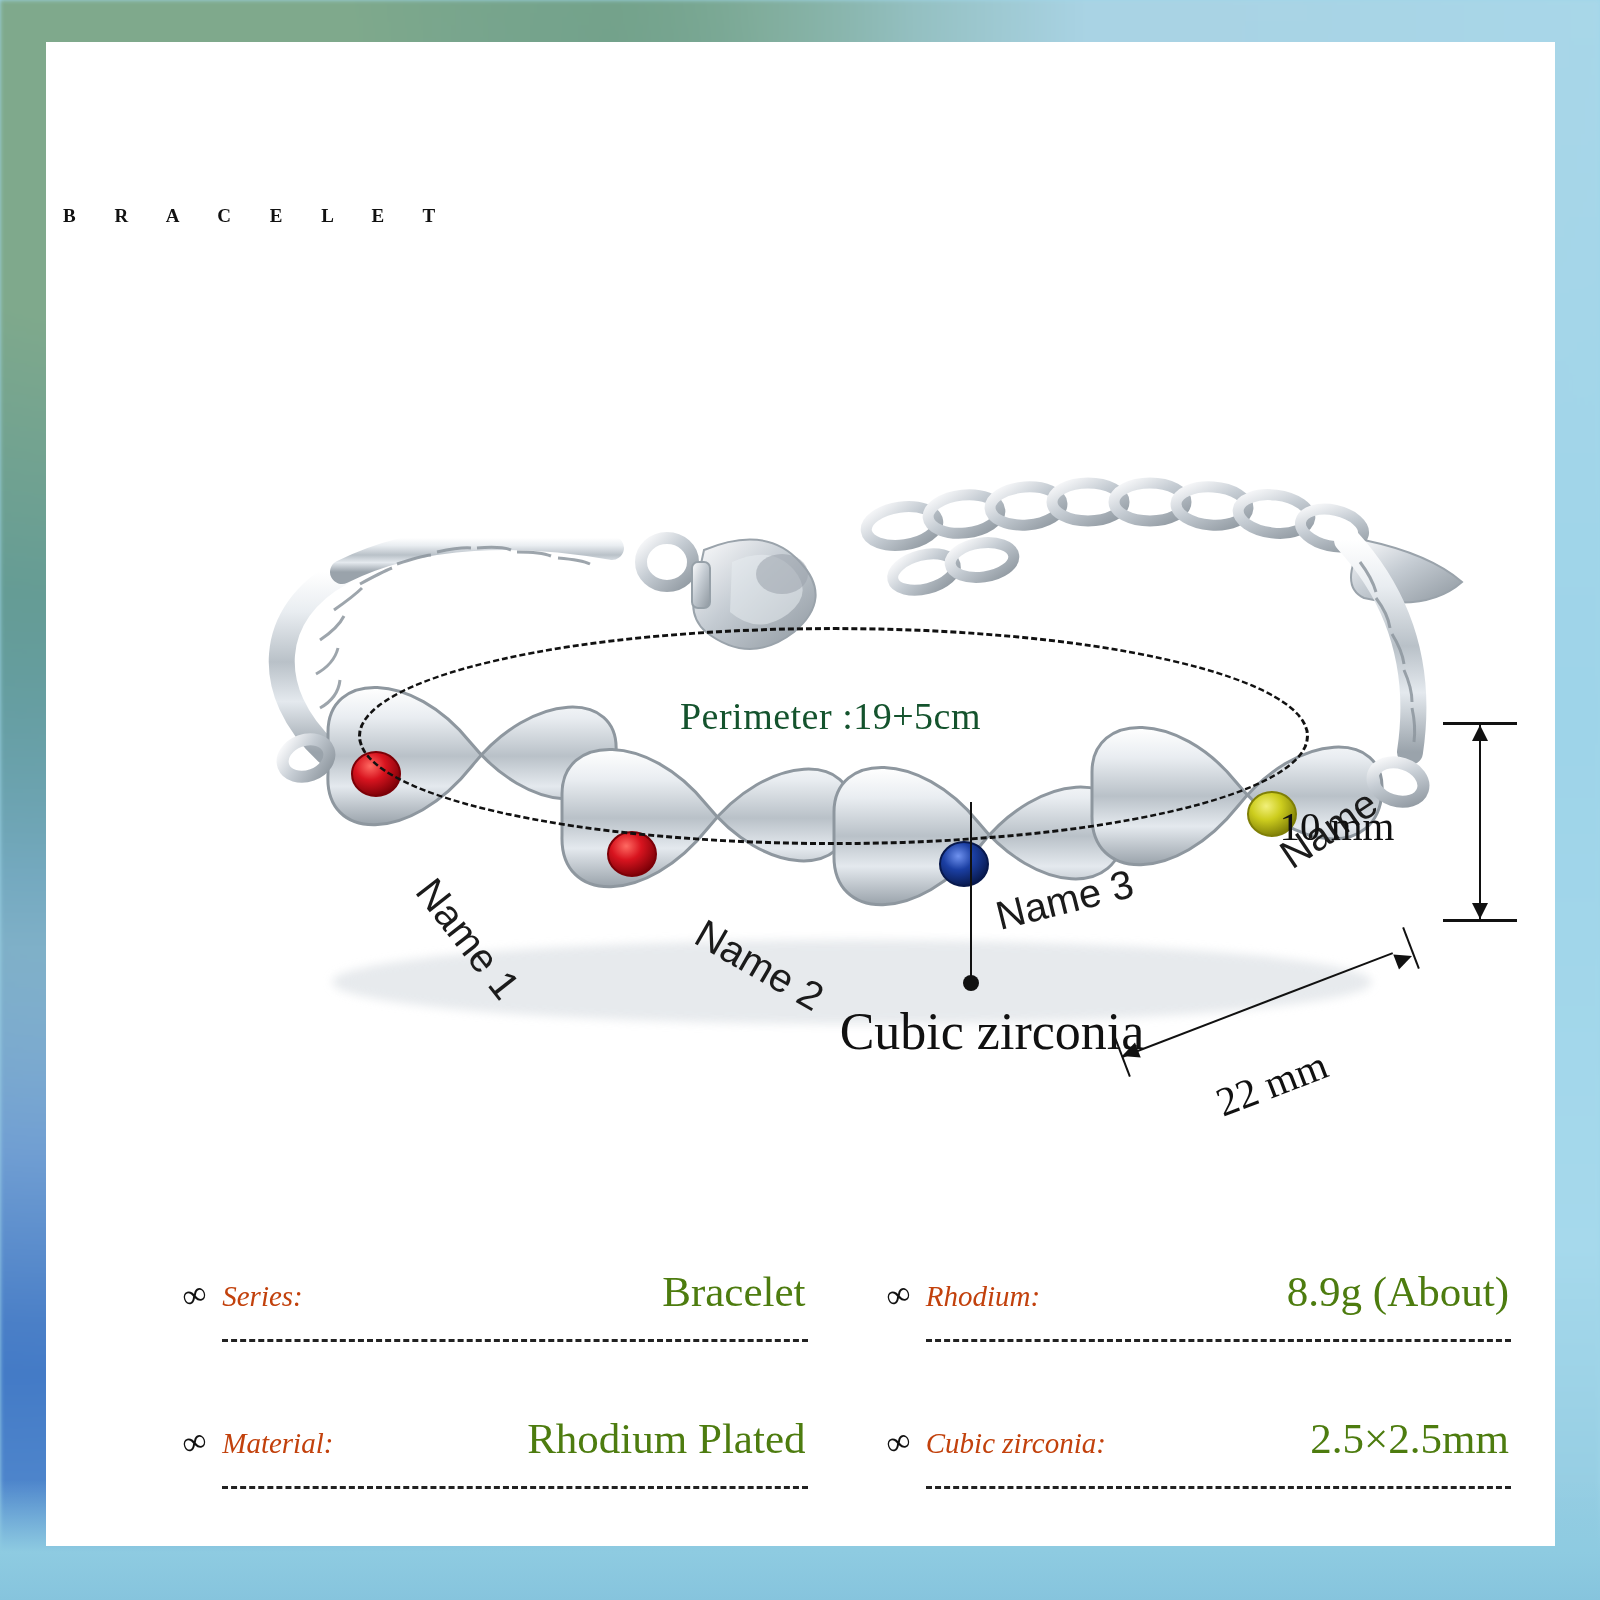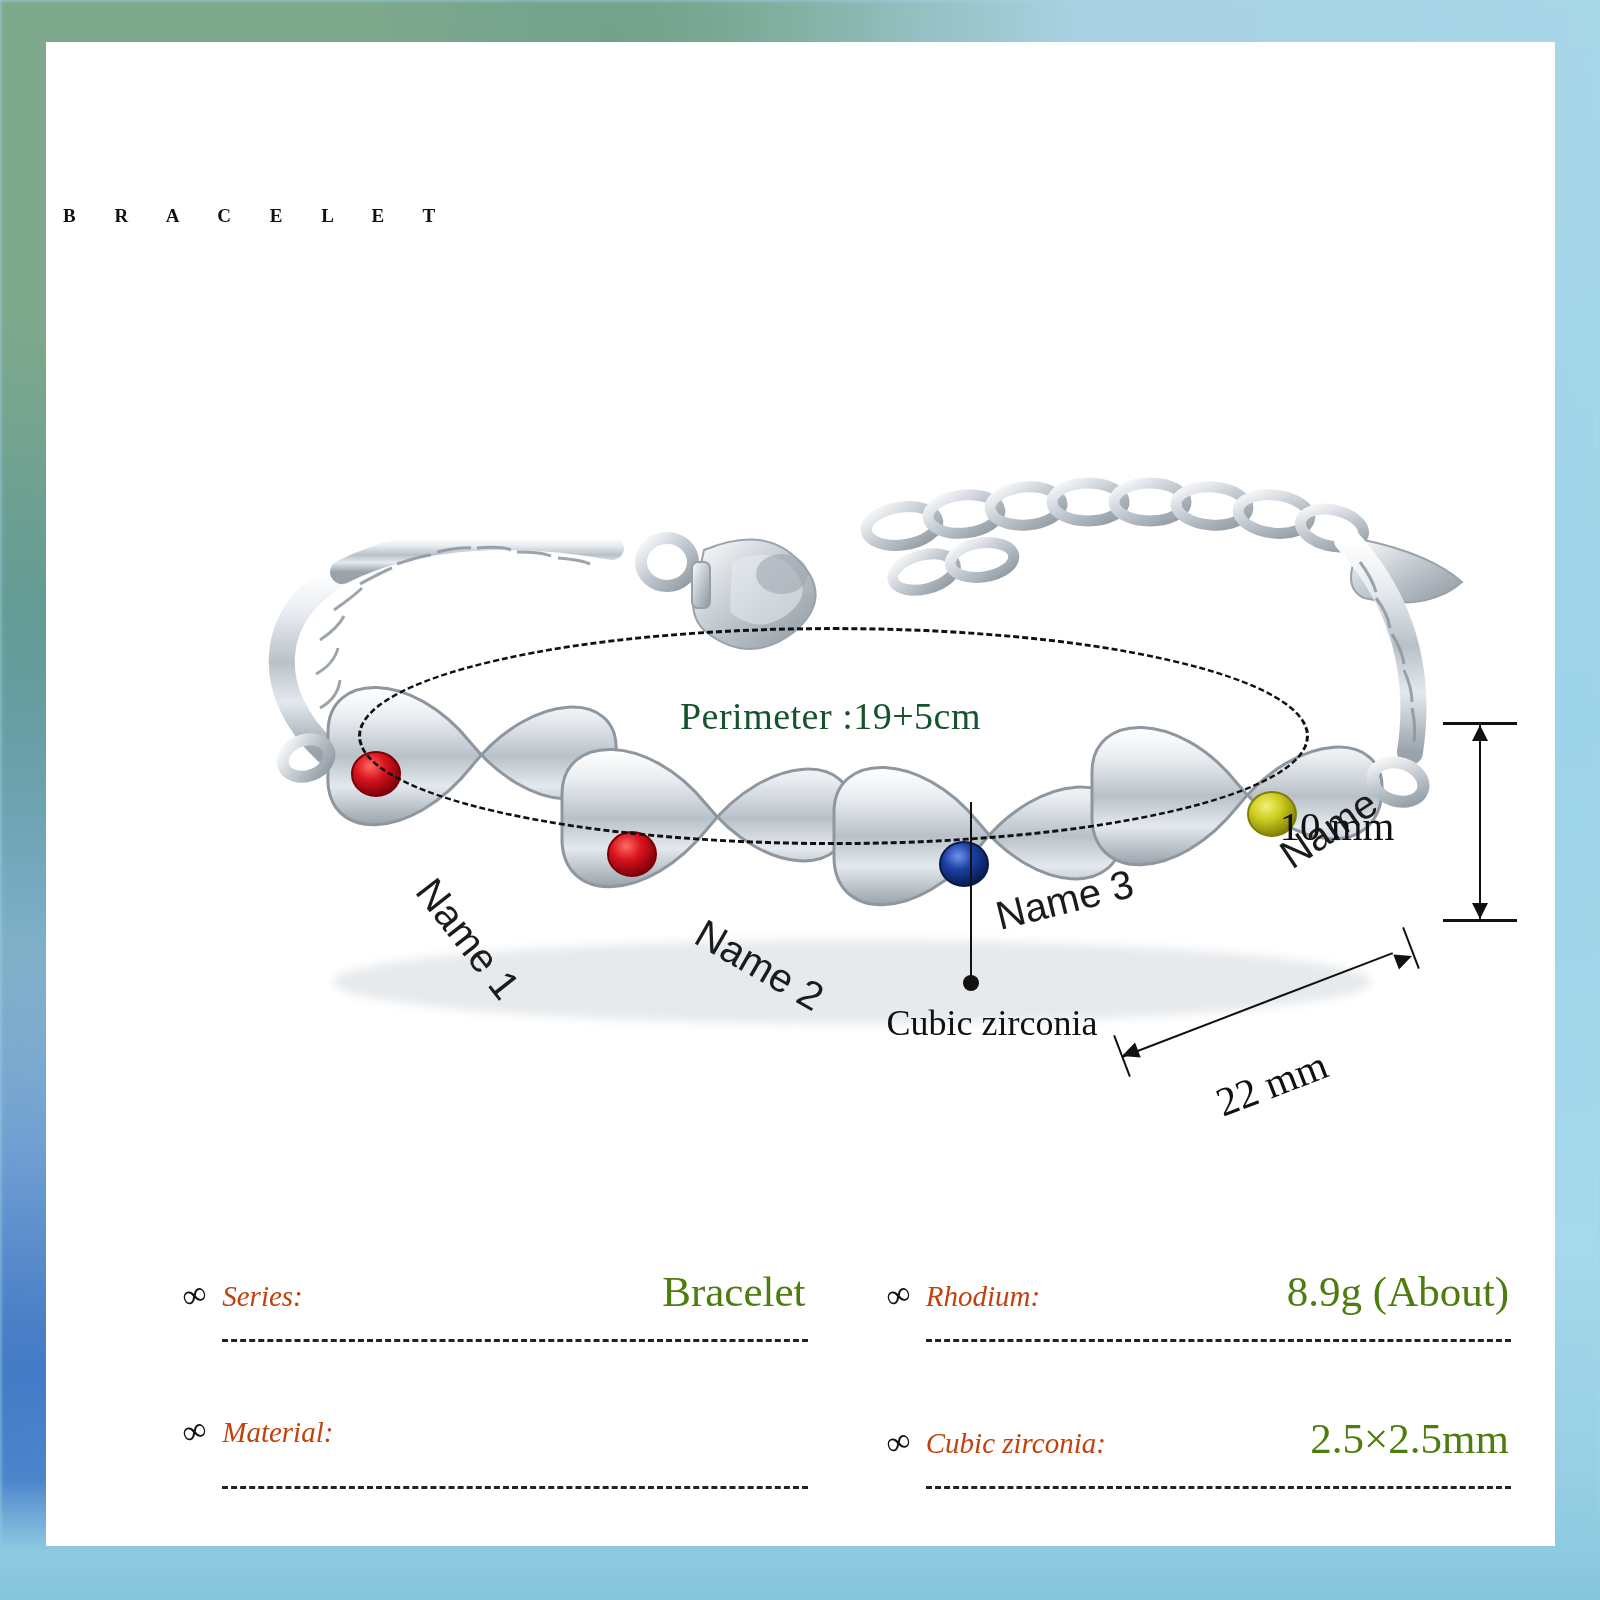--- a/index.html
+++ b/index.html
@@ -72,21 +72,21 @@
   .dim-d .tick{position:absolute;width:2px;height:44px;background:#111;transform:rotate(-21deg);}
   .dim-d .tick.l{left:-1px;top:52px;}
   .dim-d .tick.r{left:288px;top:-56px;}
   .dim-d .lbl{position:absolute;left:96px;top:98px;font-size:41px;color:#111;
     transform:rotate(-21deg);transform-origin:0 50%;}
 
   
   .callout{position:absolute;left:735px;top:440px;width:330px;}
   .callout .leader{position:absolute;left:143px;top:-60px;width:2px;height:175px;background:#111;}
   .callout .dot{position:absolute;left:136px;top:113px;width:16px;height:16px;border-radius:50%;background:#111;}
-  .callout .lbl{position:absolute;left:0;top:140px;width:330px;text-align:center;font-size:36px;color:#111;}
+  .callout .lbl{position:absolute;left:0;top:140px;width:330px;text-align:center;font-size:52px;color:#111;}
 
   
   .specs{position:absolute;left:46px;top:1225px;width:1509px;}
   .spec-grid{display:grid;grid-template-columns:1fr 1fr;column-gap:78px;row-gap:72px;
     padding:0 90px;}
   .spec{position:relative;padding-bottom:26px;}
   .spec-row{display:flex;align-items:baseline;justify-content:space-between;}
   .spec-left{display:flex;align-items:baseline;gap:16px;}
   .inf-icon{font-size:34px;line-height:1;color:#111;transform:rotate(-18deg);display:inline-block;}
   .spec-label{font-size:29px;color:#c2410c;font-style:italic;}
@@ -279,20 +279,21 @@
           </div>
           <div class="spec-rule"></div>
         </div>
 
         <div class="spec">
           <div class="spec-row">
             <div class="spec-left">
               <span class="inf-icon">∞</span>
               <span class="spec-label">Material:</span>
             </div>
+            <span class="spec-value">Rhodium Plated</span>
           </div>
           <div class="spec-rule"></div>
         </div>
 
         <div class="spec">
           <div class="spec-row">
             <div class="spec-left">
               <span class="inf-icon">∞</span>
               <span class="spec-label">Cubic zirconia:</span>
             </div>

